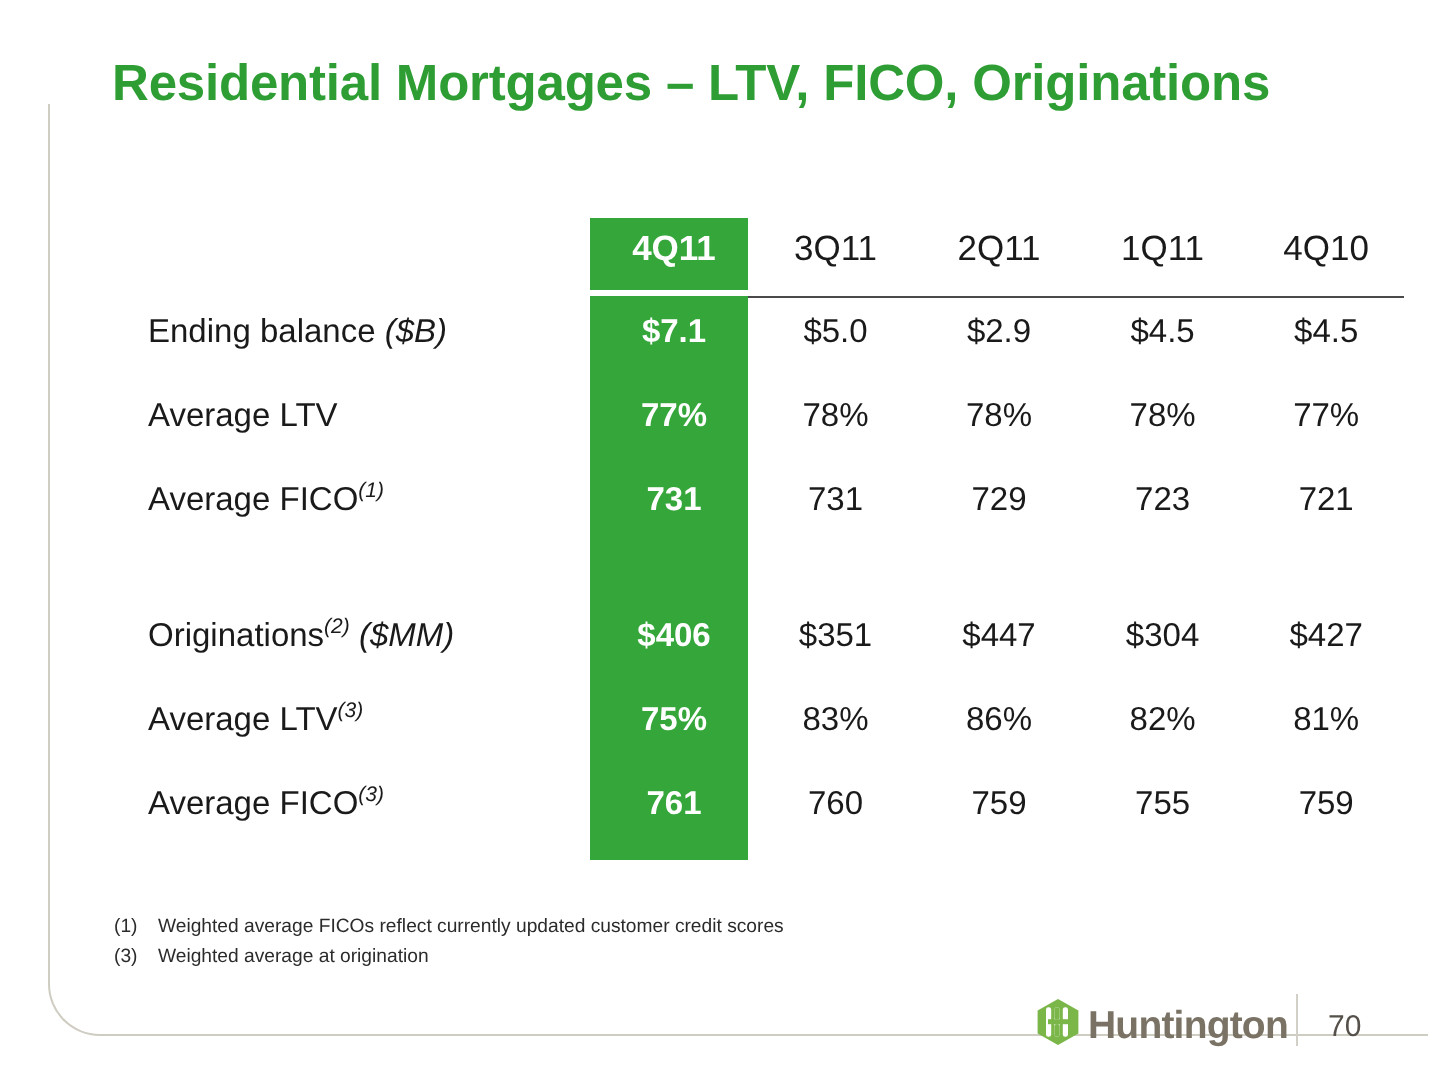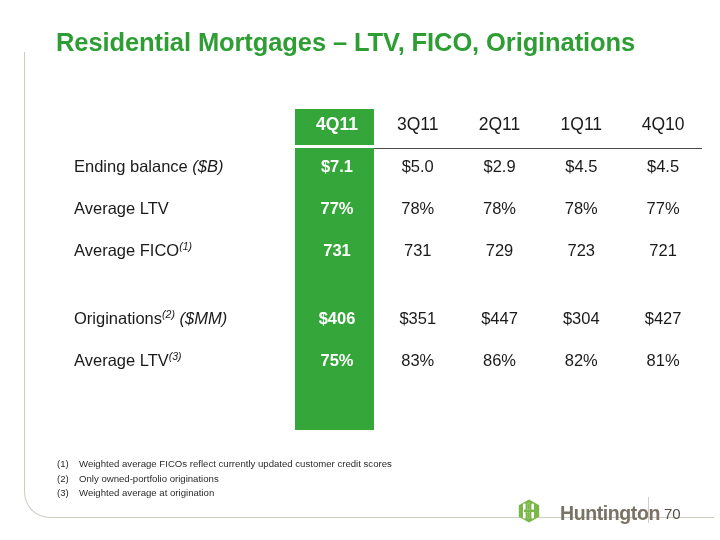--- a/index.html
+++ b/index.html
@@ -147,21 +147,21 @@
   .fn-row { white-space: nowrap; }
   .fn-num { display: inline-block; width: 22px; }
 
   
   #footer-logo {
     position: absolute;
     left: 518px;
     top: 499px;
     display: flex;
     align-items: center;
-    gap: 20px;
+    gap: 4px;
   }
   #logo-wordmark {
     font-size: 19.5px;
     font-weight: bold;
     color: #7a7365;
     letter-spacing: -0.4px;
   }
   #footer-divider {
     position: absolute;
     left: 648px;
@@ -251,27 +251,34 @@
         <td>$427</td>
       </tr>
       <tr class="data-row">
         <td class="label"><span>Average LTV</span><span class="sup">(3)</span></td>
         <td class="hl">75%</td>
         <td>83%</td>
         <td>86%</td>
         <td>82%</td>
         <td>81%</td>
       </tr>
+      <tr class="data-row">
+        <td class="label"><span>Average FICO</span><span class="sup">(3)</span></td>
+        <td class="hl">761</td>
+        <td>760</td>
+        <td>759</td>
+        <td>755</td>
+        <td>759</td>
+      </tr>
     </tbody>
   </table>
 </div>
 
 <div id="footnotes">
   <div class="fn-row"><span class="fn-num">(1)</span><span>Weighted average FICOs reflect currently updated customer credit scores</span></div>
-  <div class="fn-row"><span class="fn-num">(2)</span><span>Only owned-portfolio originations</span></div>
   <div class="fn-row"><span class="fn-num">(3)</span><span>Weighted average at origination</span></div>
 </div>
 
 <div id="footer-logo">
   <span>
     <svg width="22" height="24" viewBox="0 0 22 24" xmlns="http://www.w3.org/2000/svg">
       <polygon points="11,0.5 21.2,6.2 21.2,17.8 11,23.5 0.8,17.8 0.8,6.2" fill="#7ab648"></polygon>
       <rect x="5.0" y="4.6" width="2.6" height="14.8" rx="1.2" fill="#ffffff"></rect>
       <rect x="9.2" y="4.6" width="2.6" height="14.8" rx="1.2" fill="#ffffff"></rect>
       <rect x="13.4" y="4.6" width="2.6" height="14.8" rx="1.2" fill="#ffffff"></rect>

